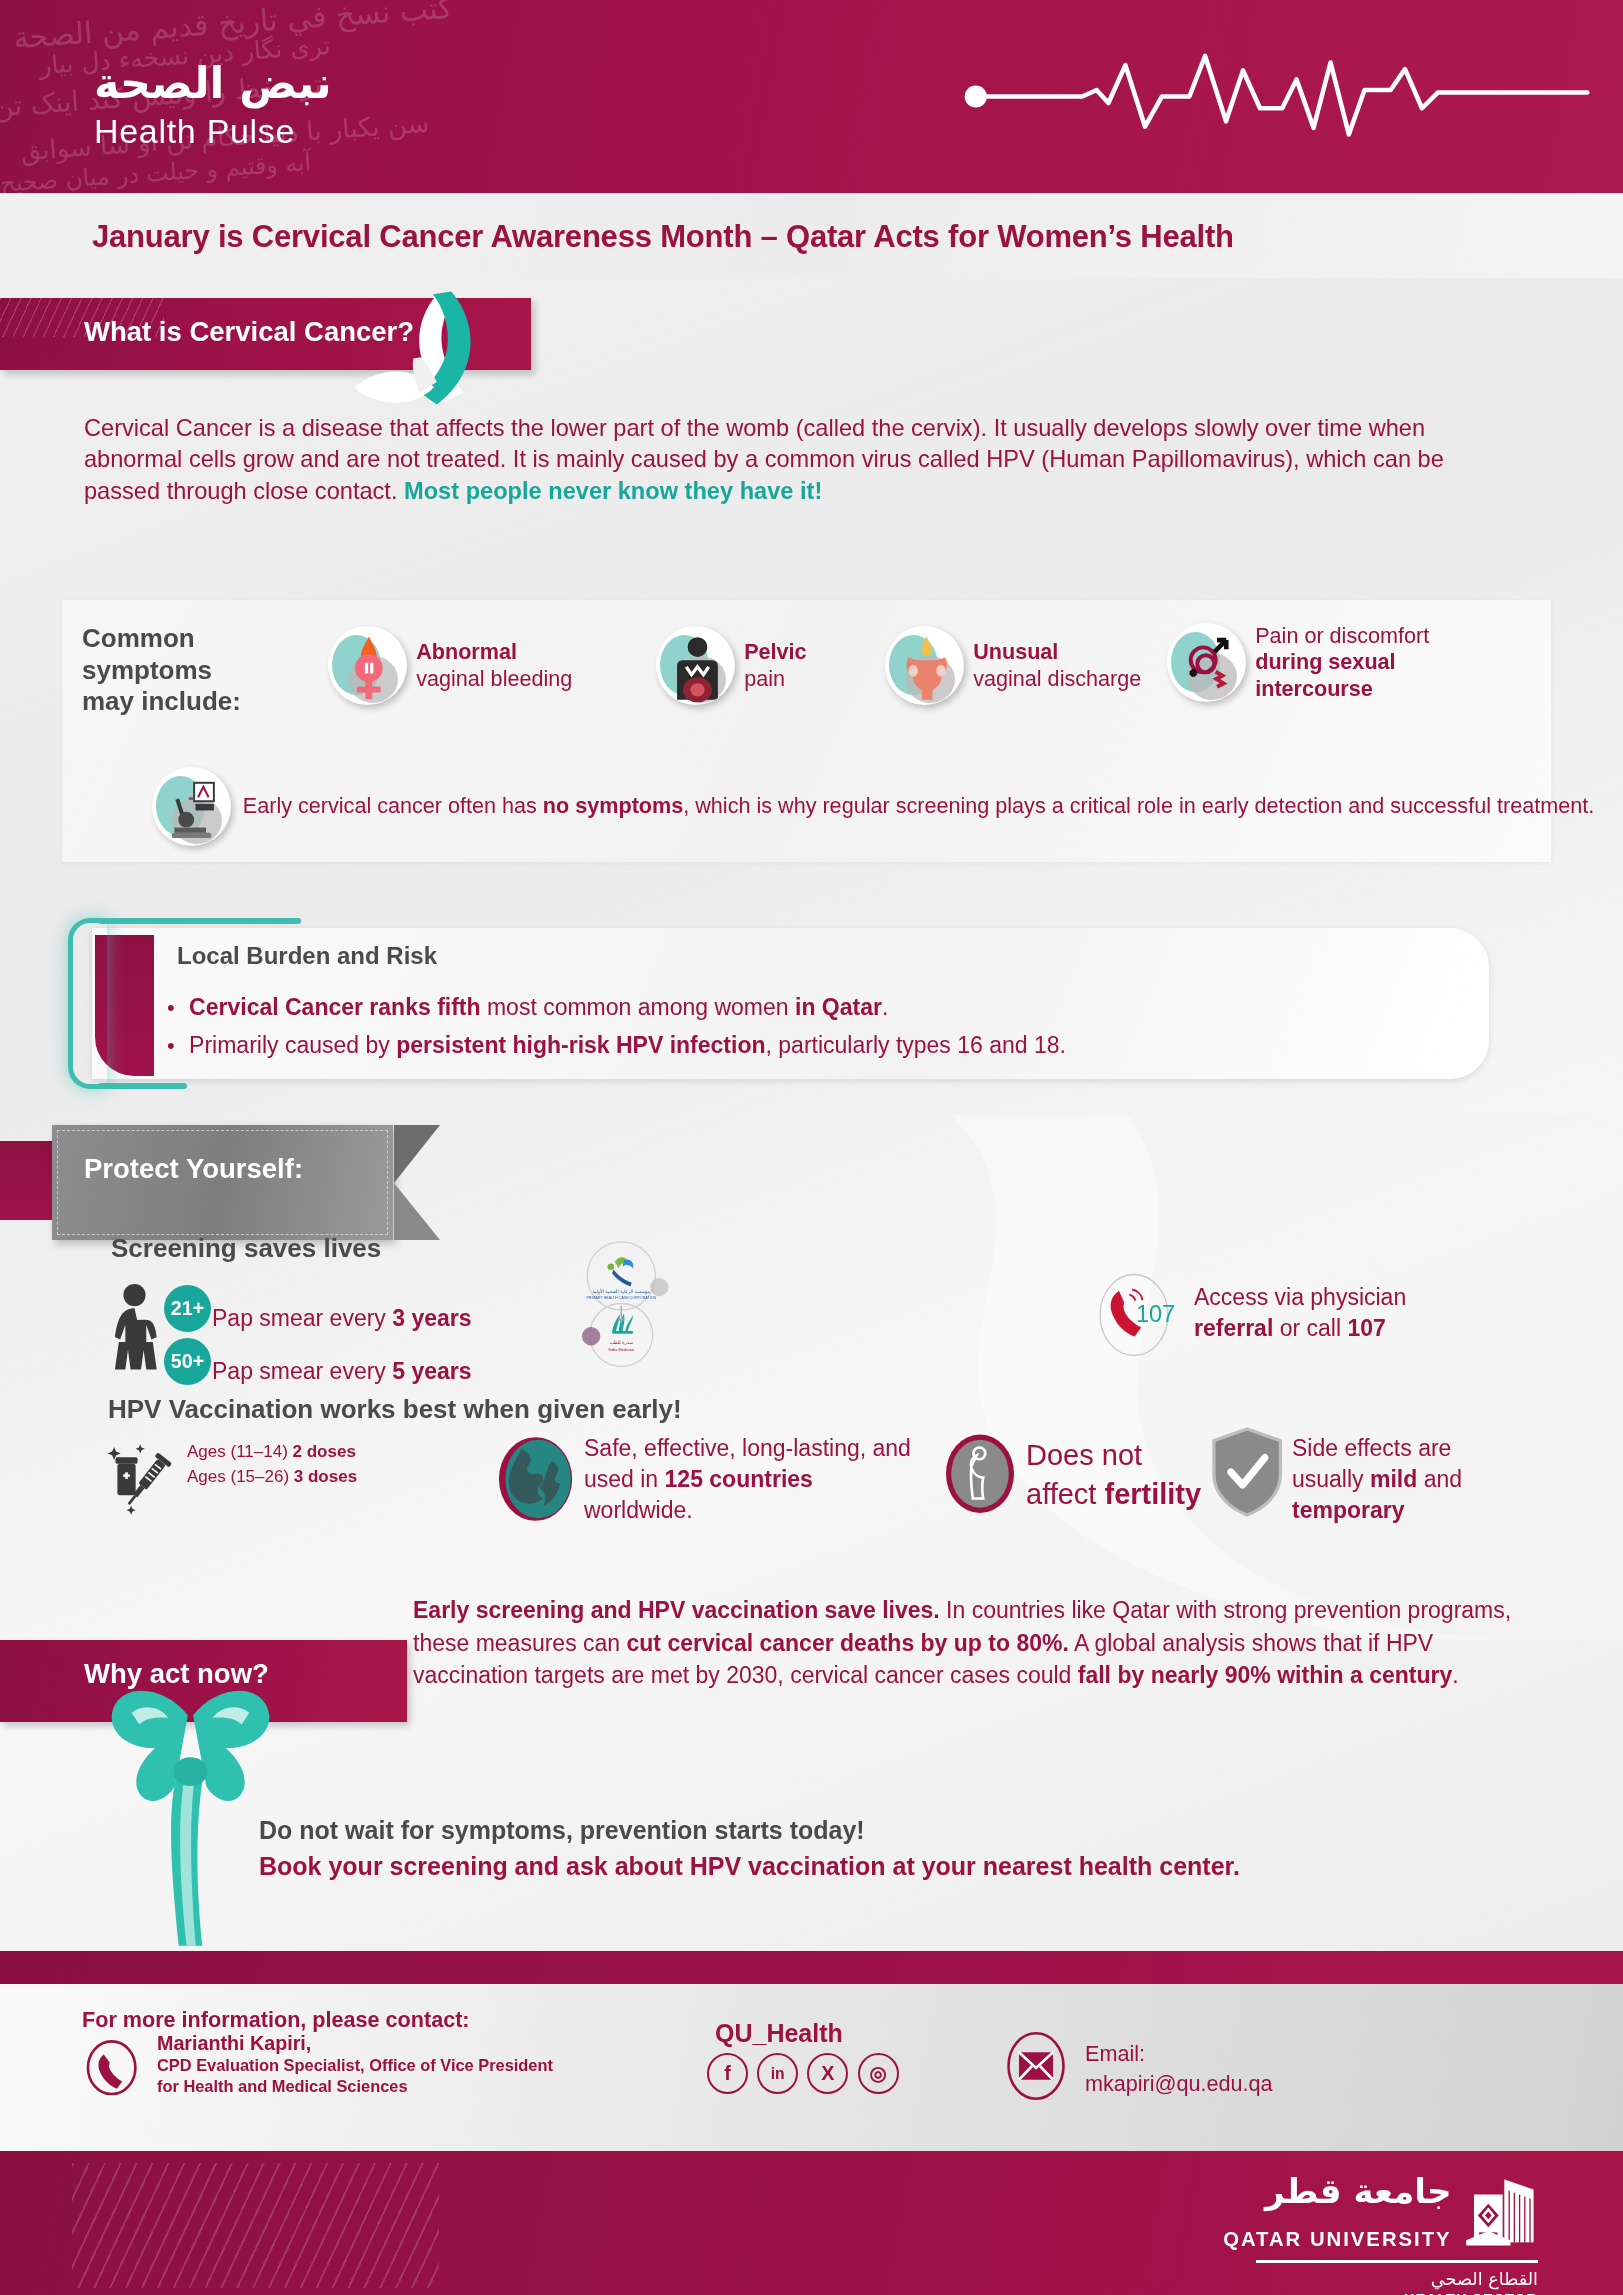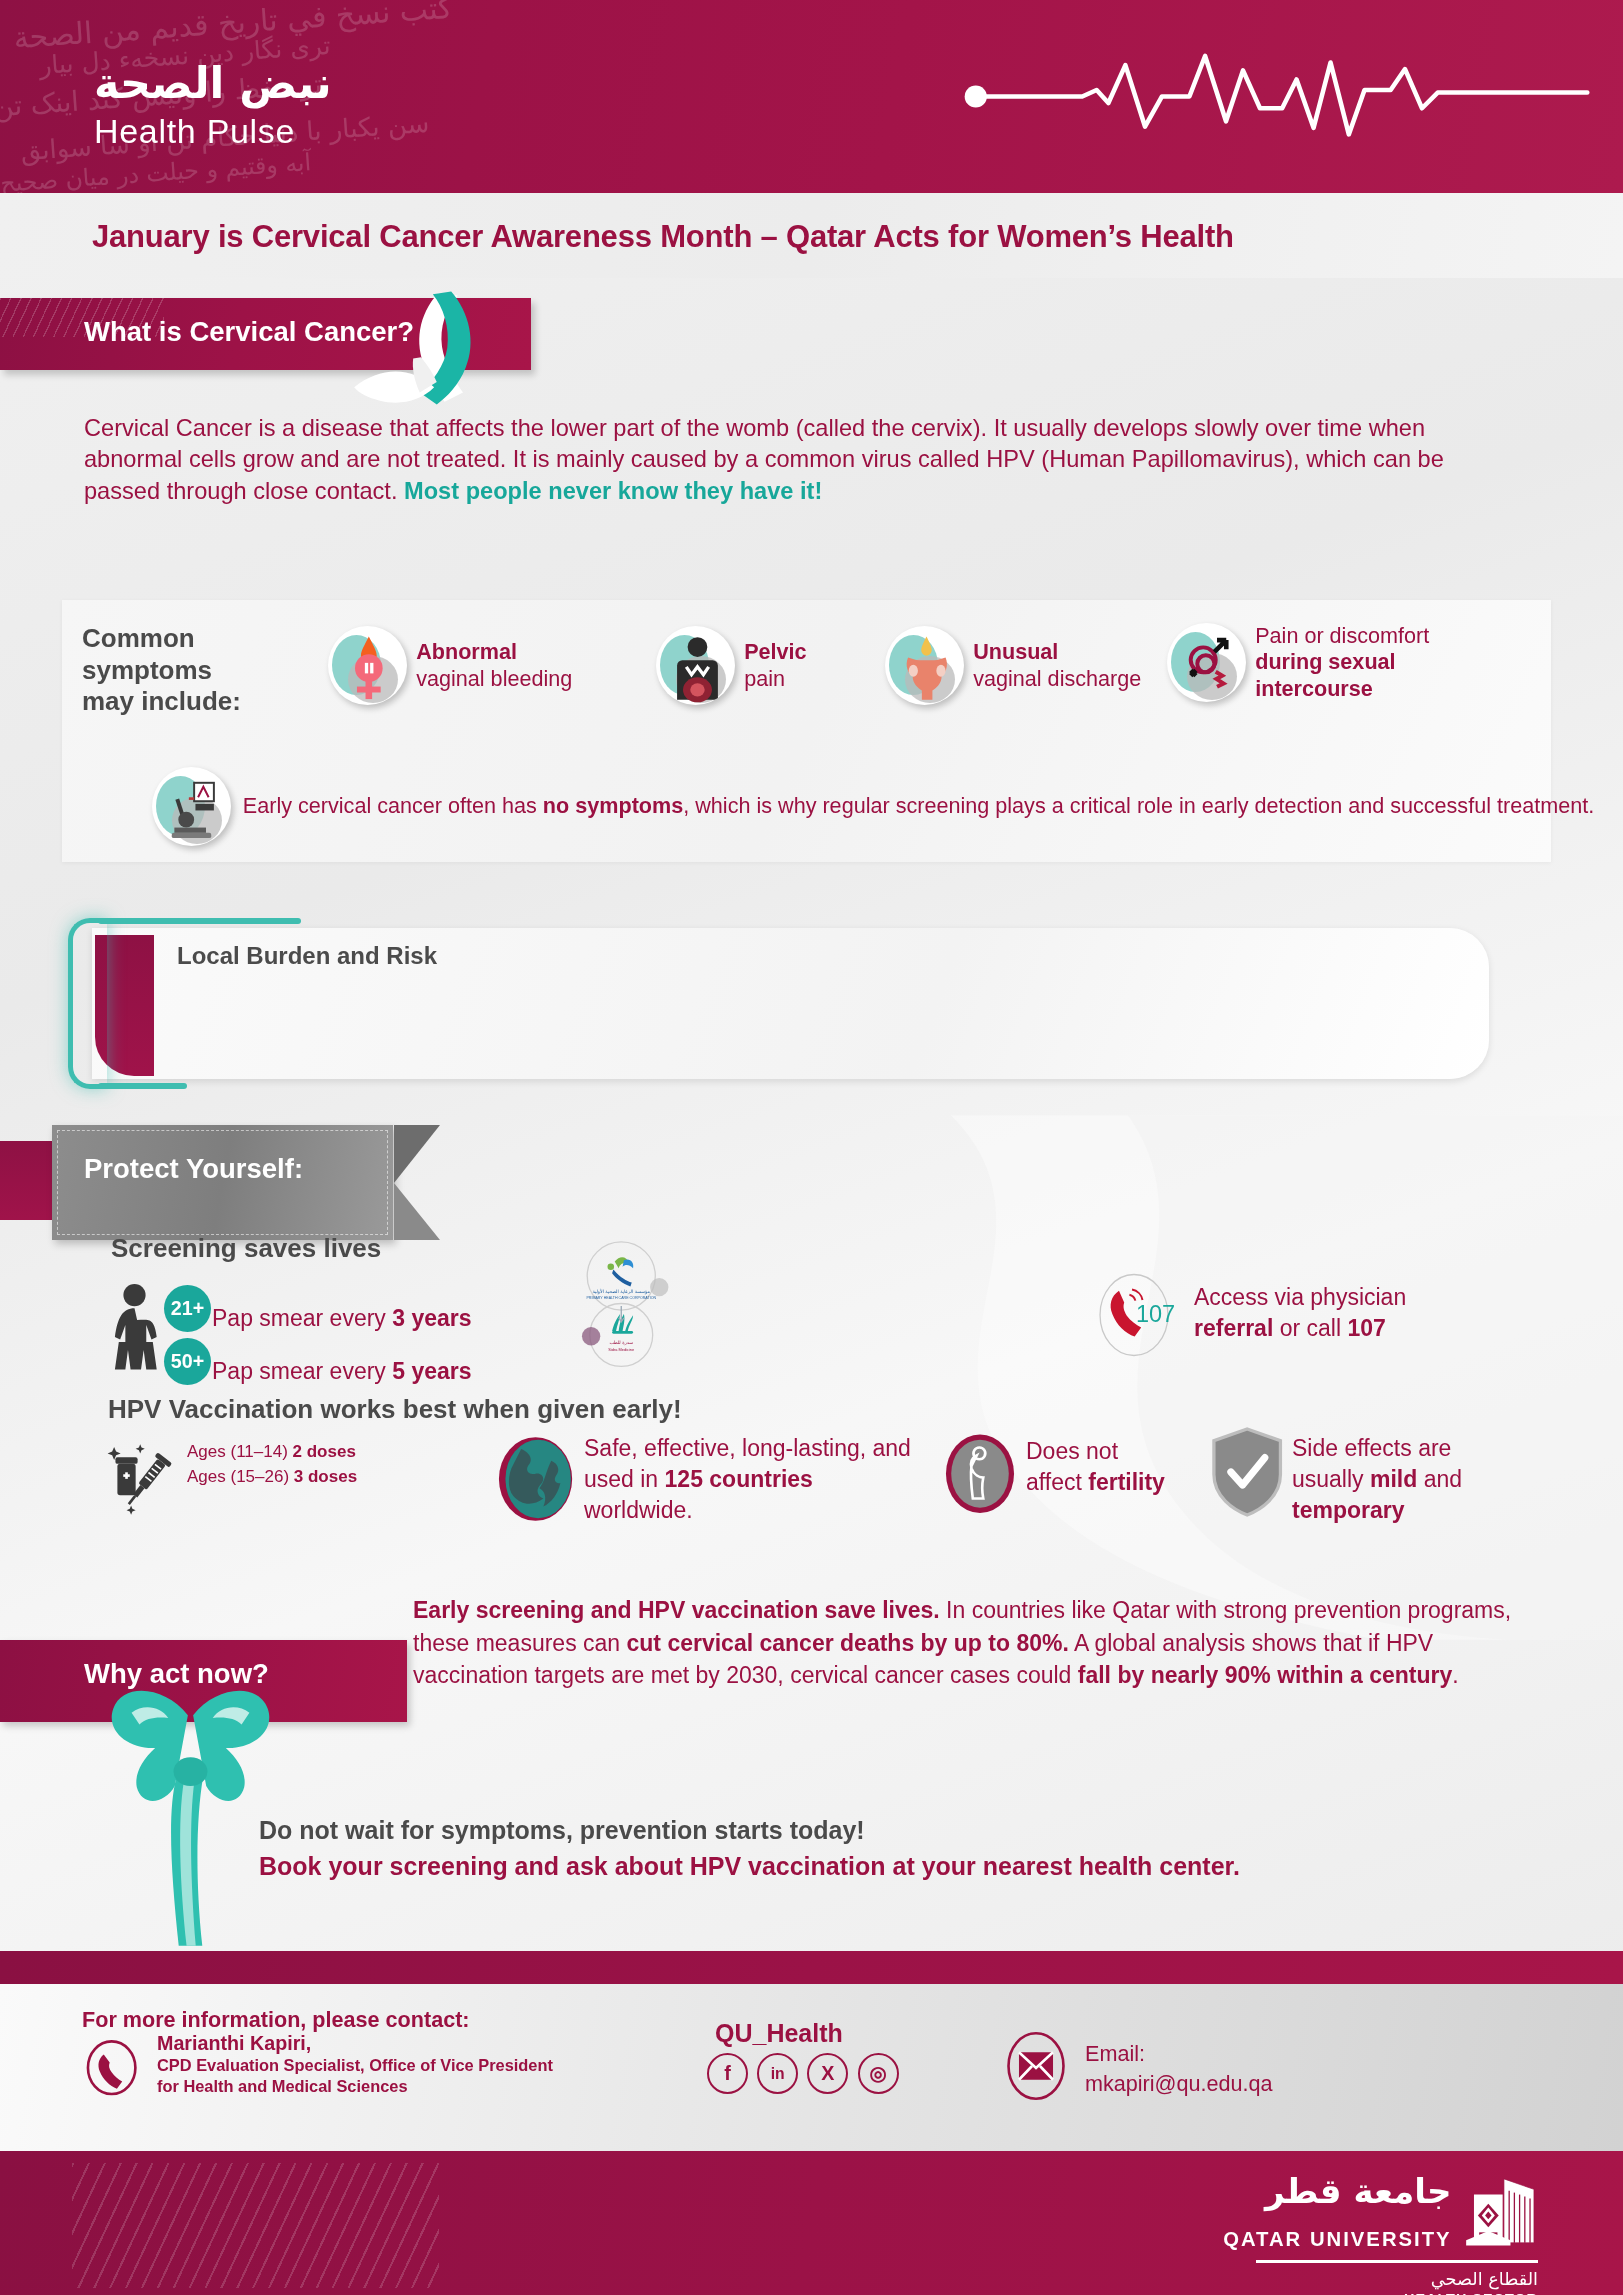--- a/index.html
+++ b/index.html
@@ -122,21 +122,21 @@
   .syringe-icon { position:absolute; left:105px; top:1440px; }
   .doses-txt { position:absolute; left:187px; top:1440px; font-size:17px; color:#9b1142; line-height:1.45; }
   .doses-txt b { font-weight:bold; }
 
   .globe-icon { position:absolute; left:495px; top:1433px; width:85px; height:92px; }
   .globe-txt { position:absolute; left:584px; top:1433px; width:341px; font-size:23px;
     color:#9b1142; line-height:1.35; }
   .globe-txt b { font-weight:bold; }
 
   .fert-icon { position:absolute; left:944px; top:1433px; width:72px; height:82px; }
-  .fert-txt { position:absolute; left:1026px; top:1436px; font-size:23px; color:#9b1142; line-height:1.35; }
+  .fert-txt { position:absolute; left:1026px; top:1436px; font-size:29px; color:#9b1142; line-height:1.35; }
   .fert-txt b { font-weight:bold; }
 
   .shield-icon { position:absolute; left:1210px; top:1426px; width:75px; height:92px; }
   .shield-txt { position:absolute; left:1292px; top:1433px; width:230px; font-size:23px;
     color:#9b1142; line-height:1.35; }
   .shield-txt b { font-weight:bold; }
 
   
   .why-band { position:absolute; left:0; top:1640px; width:407px; height:82px;
     background: linear-gradient(100deg,#8d1043 0%,#9d1247 55%,#a81549 100%);
@@ -336,20 +336,24 @@
       <span>Early cervical cancer often has </span><b>no symptoms</b><span>, which is why regular screening plays a critical role in early detection and successful treatment.</span>
     </div>
   </div>
 
   <div class="burden-card"></div>
   <div class="burden-maroon"></div>
   <div class="burden-clip-l"></div>
   <div class="burden-clip-top"></div>
   <div class="burden-clip-bot"></div>
   <div class="burden-title">Local Burden and Risk</div>
+  <ul class="burden-list">
+    <li><b>Cervical Cancer ranks fifth</b><span> most common among women </span><b>in Qatar</b><span>.</span></li>
+    <li><span>Primarily caused by </span><b>persistent high-risk HPV infection</b><span>, particularly types 16 and 18.</span></li>
+  </ul>
 
   <svg class="wave-bg" viewBox="0 0 1275 800">
     <path d="M250 0 C430 180 180 360 360 560 C480 700 700 760 900 800 L1275 800 L1275 0 Z" fill="#ffffff" opacity="0.75"></path>
     <path d="M520 0 C660 200 430 380 600 600 C700 730 900 790 1100 800 L1275 800 L1275 0 Z" fill="#f3f3f3" opacity="0.8"></path>
   </svg>
 
   <div class="protect-maroon-tab"></div>
   <div class="protect-banner"></div>
   <div class="protect-fold"></div>
   <div class="protect-label">Protect Yourself:</div>

